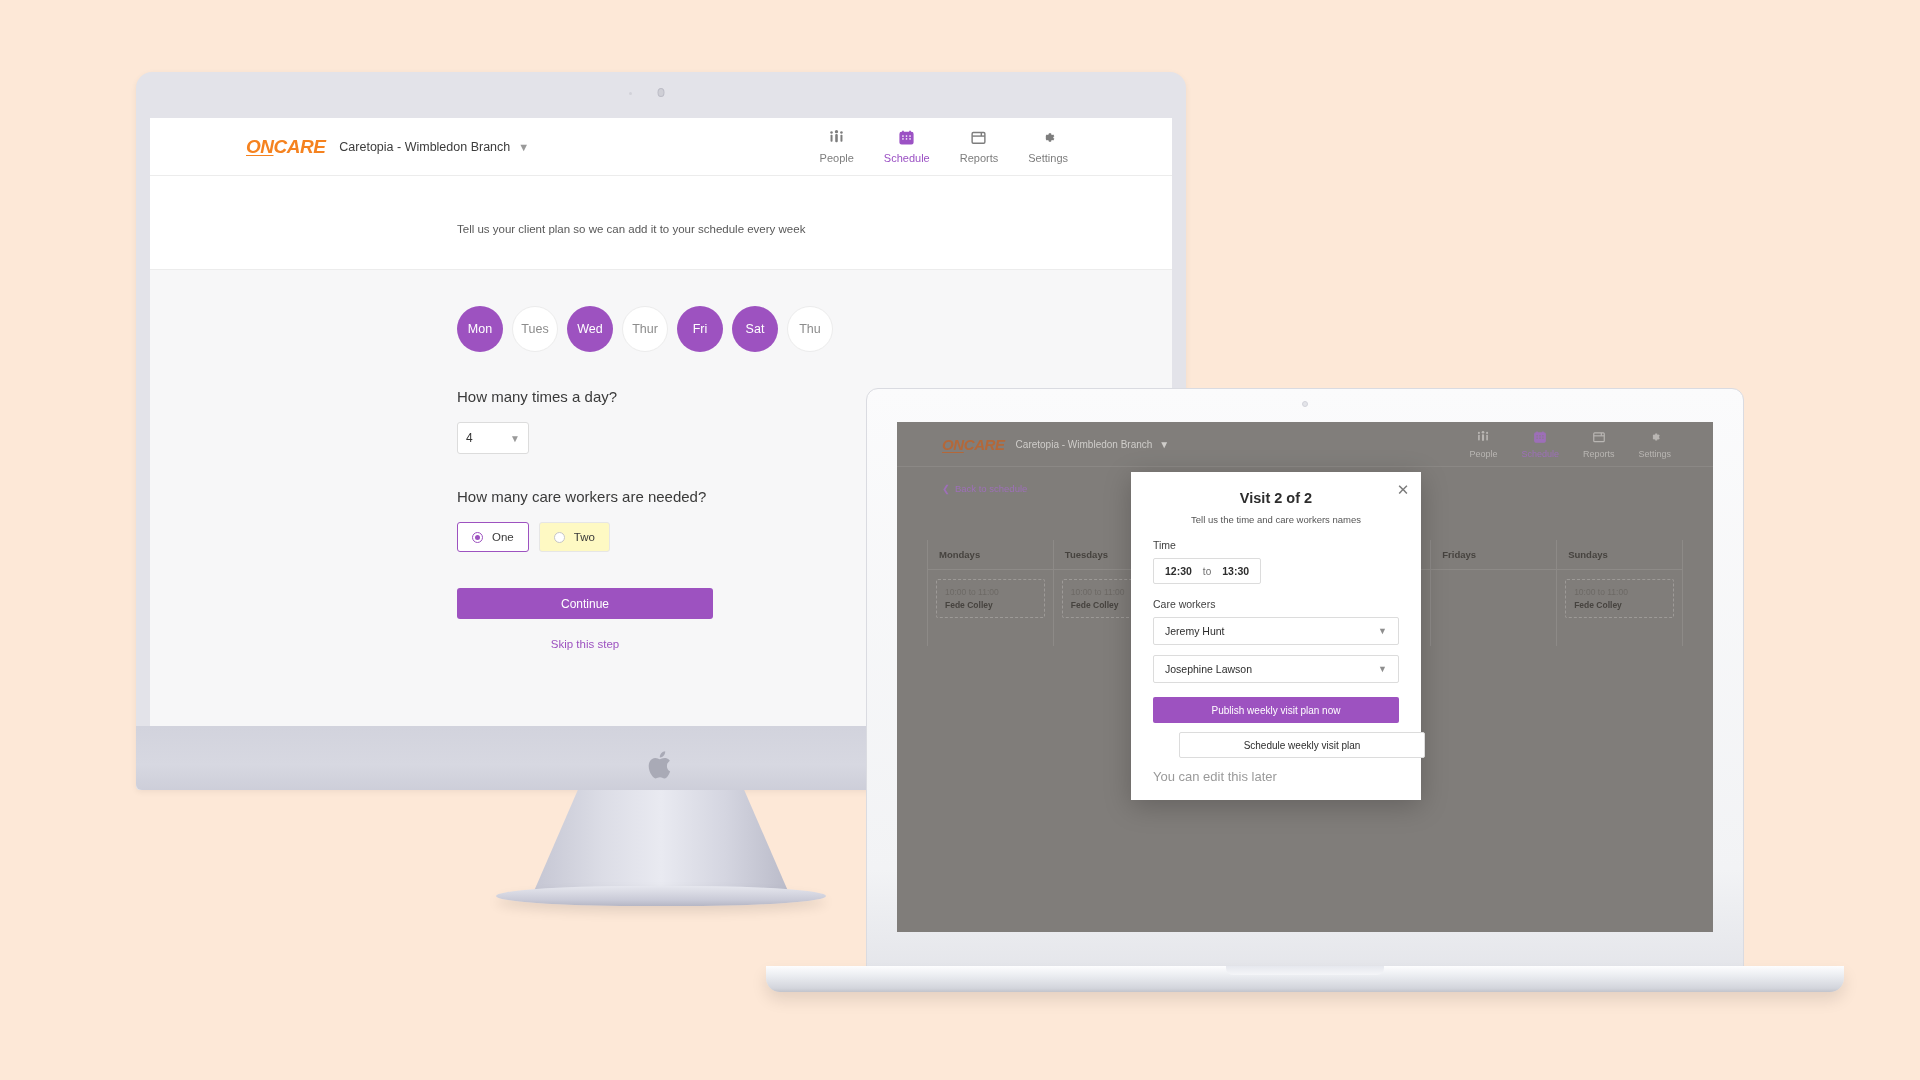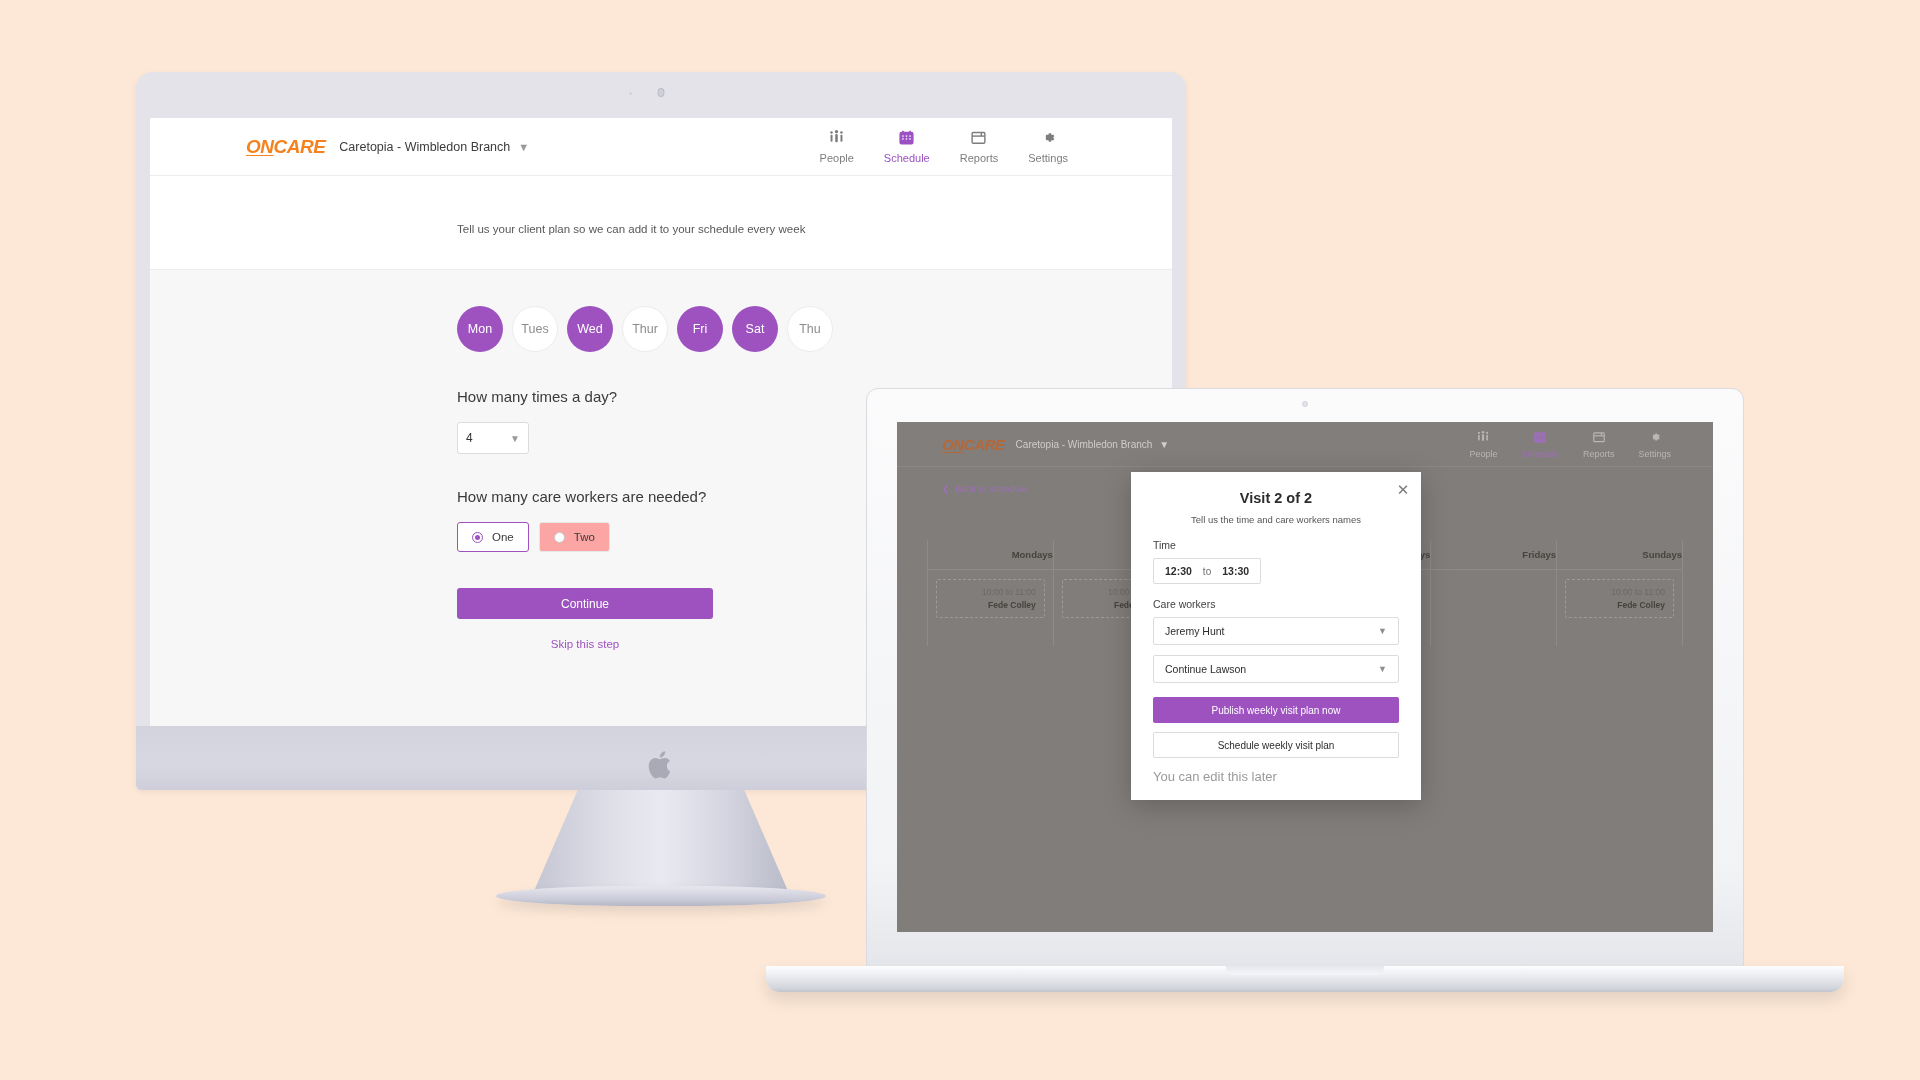--- a/index.html
+++ b/index.html
@@ -129,21 +129,21 @@
   }
   .select-wrap .chev { margin-left: auto; color: #9a9a9a; font-size: 10px; }
 
   .radios { display: flex; gap: 10px; margin-bottom: 36px; }
   .radio-btn {
     height: 30px; padding: 4px 14px; display: flex; align-items: center;
     gap: 9px; font-size: 11.5px; color: #3a3a3a;
     border-radius: 3px; cursor: pointer;
   }
   .radio-btn.sel { background: #fff; border: 1.5px solid #9d52c0; }
-  .radio-btn.unsel { background: #fca5a5; border: 1px solid #e6e6e6; }
+  .radio-btn.unsel { background: #fef9c3; border: 1px solid #e6e6e6; }
   .dot { width: 11px; height: 11px; border-radius: 50%; background: #fff; border: 1px solid #c6c6c6; position: relative; }
   .dot.filled { border-color: #9d52c0; }
   .dot.filled::after {
     content: ""; position: absolute; inset: 2px;
     border-radius: 50%; background: #9d52c0;
   }
 
   .btn-primary {
     width: 256px; height: 31px; background: #9d52c0; color: #fff;
     border: none; border-radius: 3px; font-size: 12px; cursor: pointer;
@@ -195,21 +195,21 @@
   .dim-branch { margin-left: 11px; font-size: 10px; color: #cfcdca; display: flex; align-items: center; gap: 7px; }
   .dim-nav-right { margin-left: auto; display: flex; gap: 24px; padding-right: 42px; }
   .dim-nav-item { display: flex; flex-direction: column; align-items: center; gap: 3px; font-size: 9px; color: #b9b6b3; }
   .dim-nav-item.active { color: #9d6fb8; }
   .dim-nav-item svg { width: 14px; height: 14px; }
 
   .dim-body { padding: 16px 0 0 0; }
   .back-link { font-size: 9.5px; color: #9d6fb8; margin-left: 45px; display: flex; align-items: center; gap: 5px; }
   .dim-sub { text-align: center; font-size: 10px; color: #d5d3d0; margin-top: 13px; }
 
-  .grid { display: flex; margin: 22px 30px 0 30px; text-align: right; }
+  .grid { display: flex; margin: 22px 30px 0 30px; }
   .col { flex: 1; border-left: 1px solid #8d8a87; }
   .col:last-child { border-right: 1px solid #8d8a87; }
   .col-head { font-size: 9.5px; color: #46433f; font-weight: bold; padding: 9px 0 9px 11px; border-bottom: 1px solid #8d8a87; }
   .col-body { padding: 9px 8px; min-height: 76px; }
   .cell { border: 1px dashed #9d9a97; border-radius: 2px; padding: 7px 8px; }
   .cell .t { font-size: 8.5px; color: #6c6965; }
   .cell .n { font-size: 8.5px; color: #46433f; font-weight: bold; margin-top: 3px; }
 
   
   #modal {
@@ -240,21 +240,21 @@
   .m-btn-primary {
     width: 100%; height: 26px; background: #9d52c0; color: #fff;
     border: none; border-radius: 2px; font-size: 10px; margin-top: 14px; cursor: pointer;
     font-family: "Liberation Sans", sans-serif;
     display: flex; align-items: center; justify-content: center;
   }
   .m-btn-secondary {
     width: 100%; height: 26px; background: #fff; color: #2d2d2d;
     border: 1px solid #dcdcdc; border-radius: 2px; font-size: 10px; margin-top: 9px; cursor: pointer;
     font-family: "Liberation Sans", sans-serif;
-    display: flex; align-items: center; justify-content: center;
+    display: flex; align-items: center; justify-content: center; margin-left: 26px;
   }
   .m-note { text-align: left; font-size: 13px; color: #9a9a9a; margin-top: 11px; }
 </style>
 </head>
 <body>
 
 <div id="imac">
   <div id="imac-bezel"></div>
   <div id="imac-camera"></div>
   <div id="imac-camera-dot"></div>
@@ -497,21 +497,21 @@
           <span class="to">to</span>
           <span class="tv">13:30</span>
         </div>
 
         <div class="fld-label">Care workers</div>
         <div class="cw-select">
           <span>Jeremy Hunt</span>
           <span class="chev">▼</span>
         </div>
         <div class="cw-select">
-          <span>Continue Lawson</span>
+          <span>Josephine Lawson</span>
           <span class="chev">▼</span>
         </div>
 
         <button class="m-btn-primary">Publish weekly visit plan now</button>
         <button class="m-btn-secondary">Schedule weekly visit plan</button>
         <div class="m-note">You can edit this later</div>
       </div>
     </div>
 
   </div>

